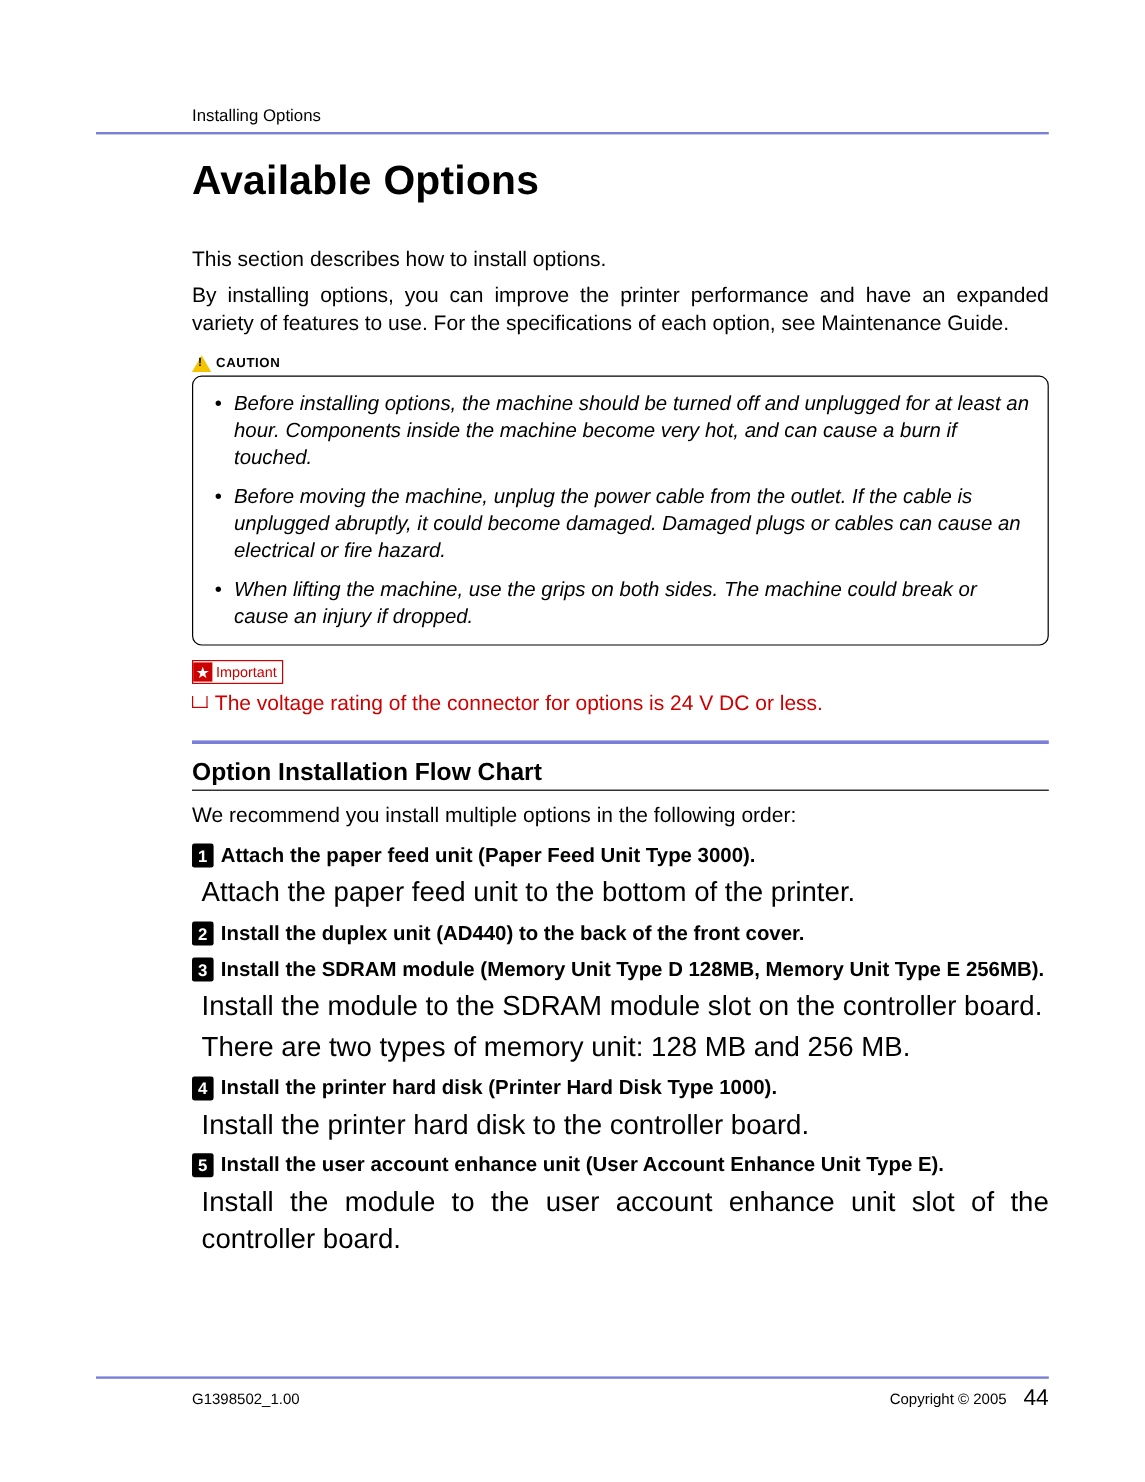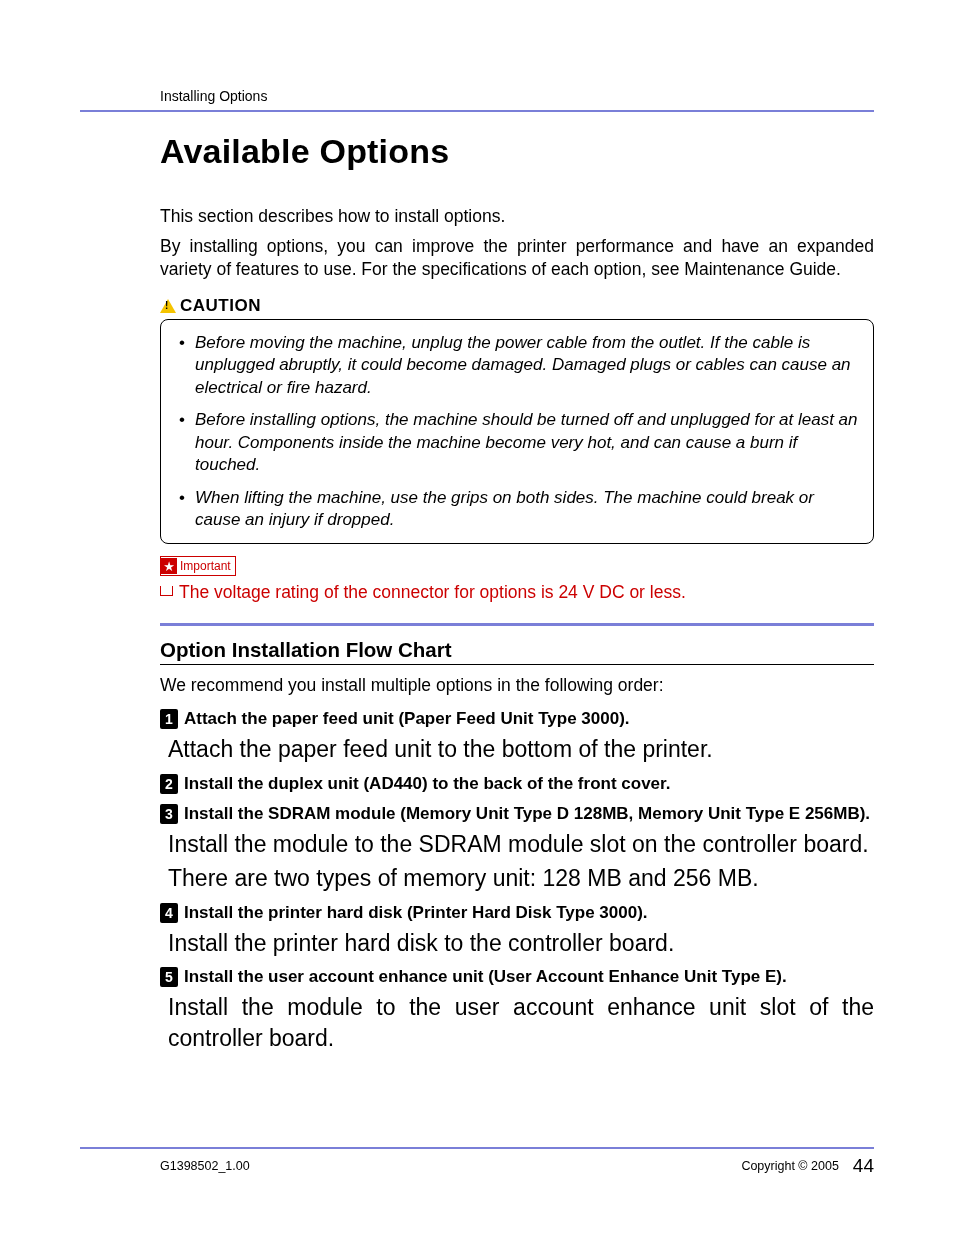--- a/index.html
+++ b/index.html
@@ -41,21 +41,21 @@
     line-height: 1.35;
     margin: 0 0 6px 0;
     text-align: justify;
   }
   .caution-label {
     margin-top: 14px;
     display: flex;
     align-items: center;
     gap: 4px;
     font-weight: 700;
-    font-size: 17px;
+    font-size: 11px;
     letter-spacing: 0.5px;
   }
   .caution-icon {
     width: 0; height: 0;
     border-left: 8px solid transparent;
     border-right: 8px solid transparent;
     border-bottom: 14px solid #f5c400;
     position: relative;
   }
   .caution-icon::after {
@@ -223,22 +223,22 @@
     <p class="body">This section describes how to install options.</p>
     <p class="body">By installing options, you can improve the printer performance and have an expanded variety of features to use. For the specifications of each option, see Maintenance Guide.</p>
 
     <div class="caution-label">
       <span class="caution-icon"></span>
       <span>CAUTION</span>
     </div>
 
     <div class="caution-box">
       <ul>
+        <li>Before installing options, the machine should be turned off and unplugged for at least an hour. Components inside the machine become very hot, and can cause a burn if touched.</li>
         <li>Before moving the machine, unplug the power cable from the outlet. If the cable is unplugged abruptly, it could become damaged. Damaged plugs or cables can cause an electrical or fire hazard.</li>
-        <li>Before installing options, the machine should be turned off and unplugged for at least an hour. Components inside the machine become very hot, and can cause a burn if touched.</li>
         <li>When lifting the machine, use the grips on both sides. The machine could break or cause an injury if dropped.</li>
       </ul>
     </div>
 
     <div class="important-wrap">
       <span class="important-badge">
         <span class="important-star">★</span>
         <span>Important</span>
       </span>
       <div class="important-note">
@@ -273,21 +273,21 @@
         <span class="step-num">3</span>
         <span class="step-title">Install the SDRAM module (Memory Unit Type D 128MB, Memory Unit Type E 256MB).</span>
       </div>
       <p class="step-body">Install the module to the SDRAM module slot on the controller board.</p>
       <p class="step-body">There are two types of memory unit: 128 MB and 256 MB.</p>
     </div>
 
     <div class="step">
       <div class="step-head">
         <span class="step-num">4</span>
-        <span class="step-title">Install the printer hard disk (Printer Hard Disk Type 3000).</span>
+        <span class="step-title">Install the printer hard disk (Printer Hard Disk Type 1000).</span>
       </div>
       <p class="step-body">Install the printer hard disk to the controller board.</p>
     </div>
 
     <div class="step">
       <div class="step-head">
         <span class="step-num">5</span>
         <span class="step-title">Install the user account enhance unit (User Account Enhance Unit Type E).</span>
       </div>
       <p class="step-body">Install the module to the user account enhance unit slot of the controller board.</p>

